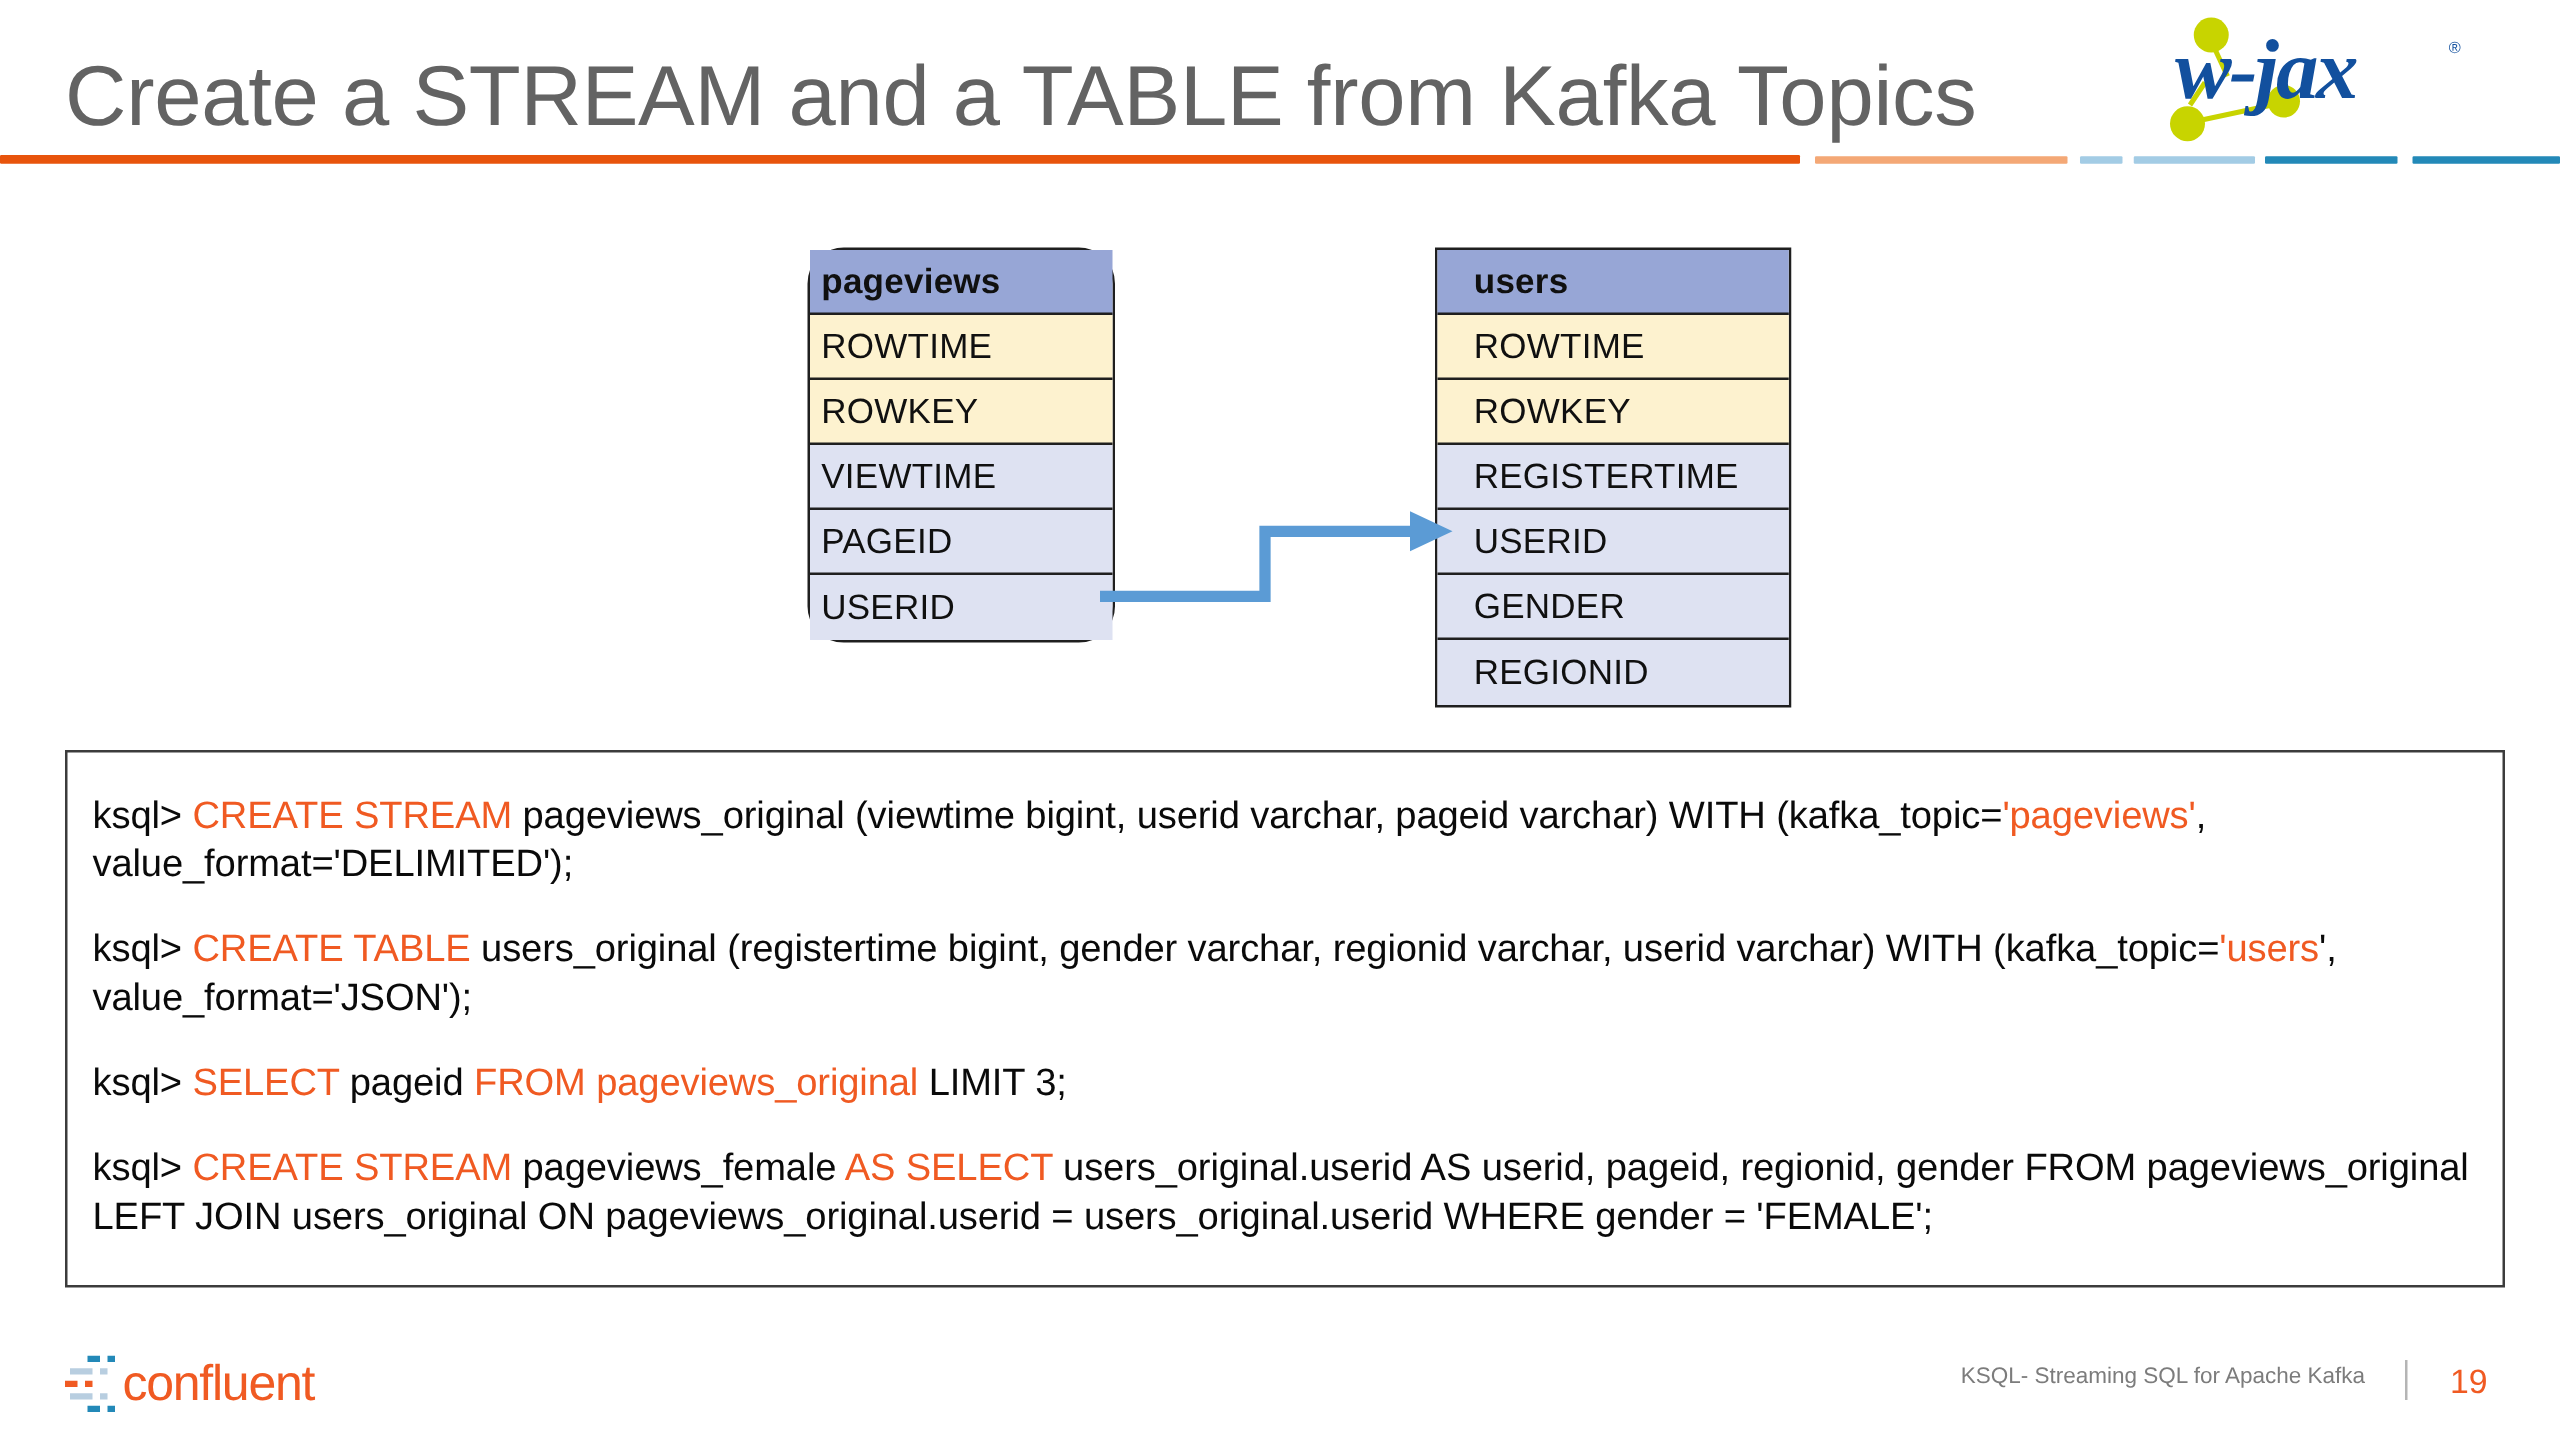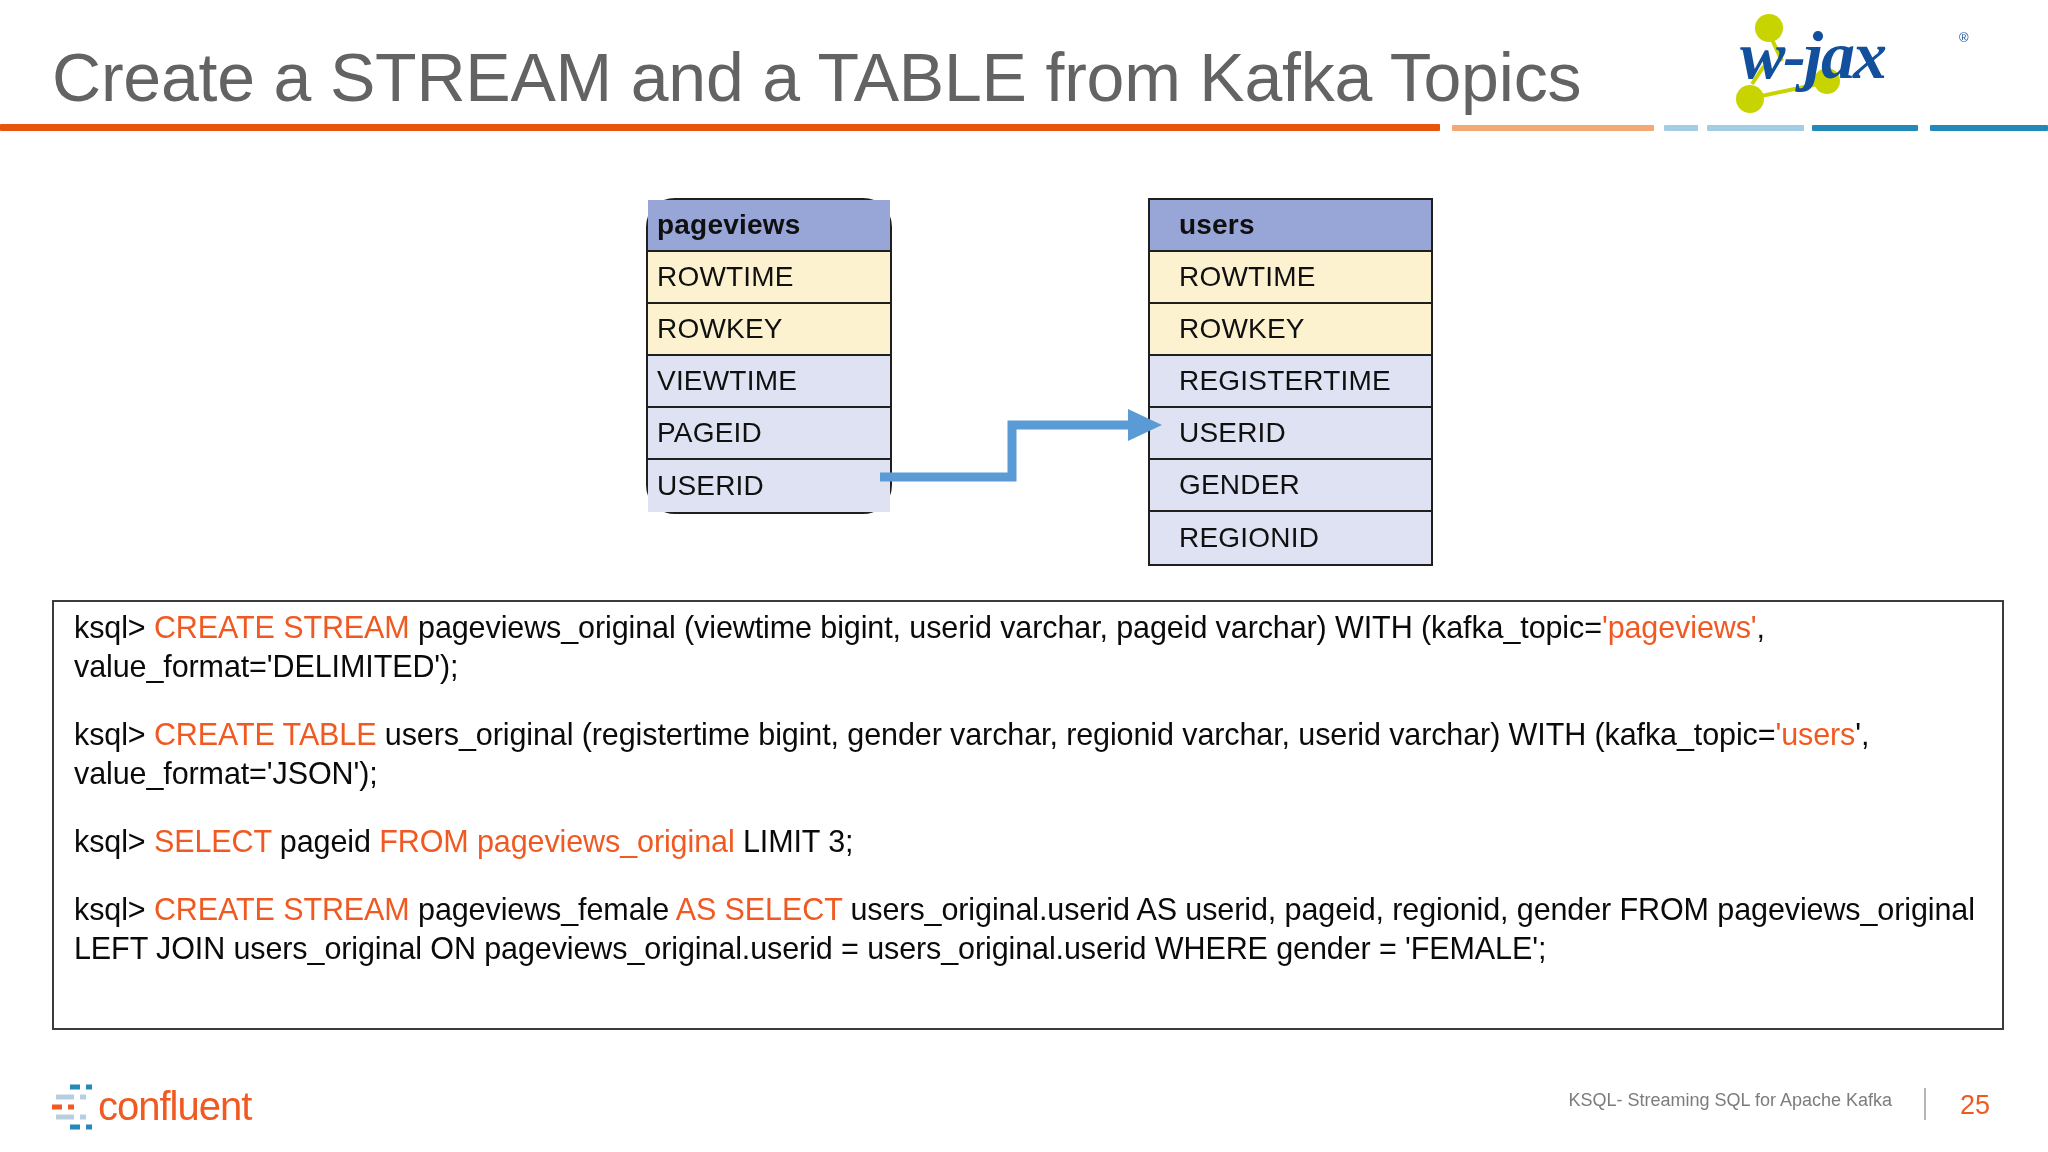--- a/index.html
+++ b/index.html
@@ -90,21 +90,21 @@
   
   #code-panel {
     position: absolute;
     left: 52px;
     top: 600px;
     width: 1952px;
     height: 430px;
     box-sizing: border-box;
     border: 2px solid #3C3C3C;
     background: #ffffff;
-    padding: 6px 20px 10px 20px;
+    padding: 31px 20px 10px 20px;
   }
   .code-stmt {
     font-size: 30.5px;
     line-height: 39px;
     color: #0A0A0A;
     margin-bottom: 29px;
     letter-spacing: -0.1px;
   }
   .code-stmt:last-child { margin-bottom: 0; }
   .kw { color: #F05A22; }
@@ -228,13 +228,13 @@
       <line x1="32" y1="35" x2="38" y2="35" stroke="#B8CEE0" stroke-width="5"></line>
       <line x1="22" y1="45" x2="32" y2="45" stroke="#2389B8" stroke-width="5"></line>
       <line x1="38" y1="45" x2="44" y2="45" stroke="#2389B8" stroke-width="5"></line>
     </g>
     <text x="50" y="38" font-family="'Liberation Sans', sans-serif" font-size="40" fill="#F05A22" letter-spacing="-1">confluent</text>
   </svg>
 </div>
 
 <div id="footer-text">KSQL- Streaming SQL for Apache Kafka</div>
 <div id="footer-sep"></div>
-<div id="footer-page">25</div>
+<div id="footer-page">19</div>
 
 </body></html>

